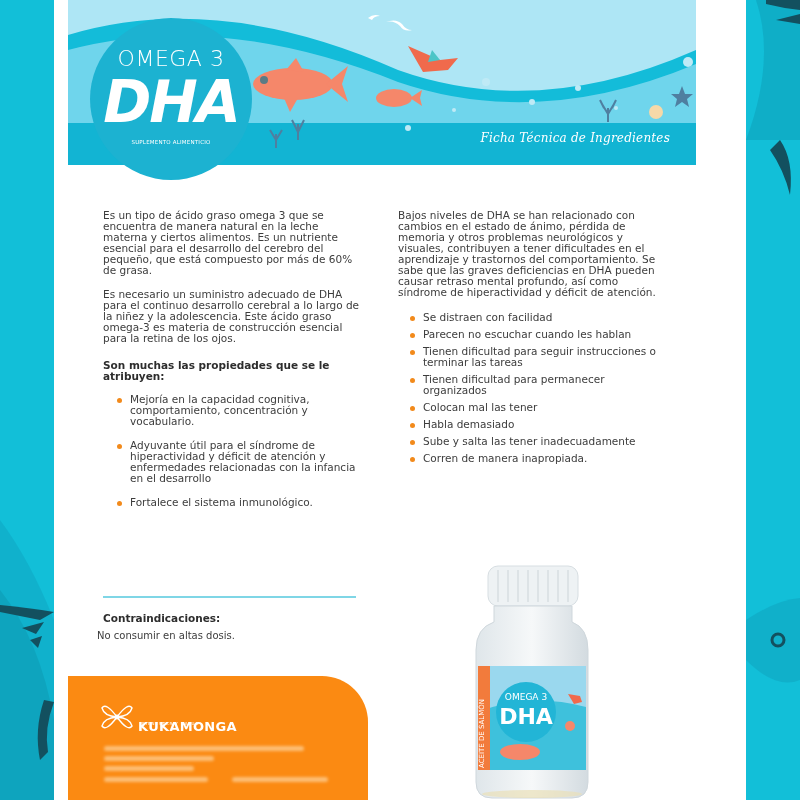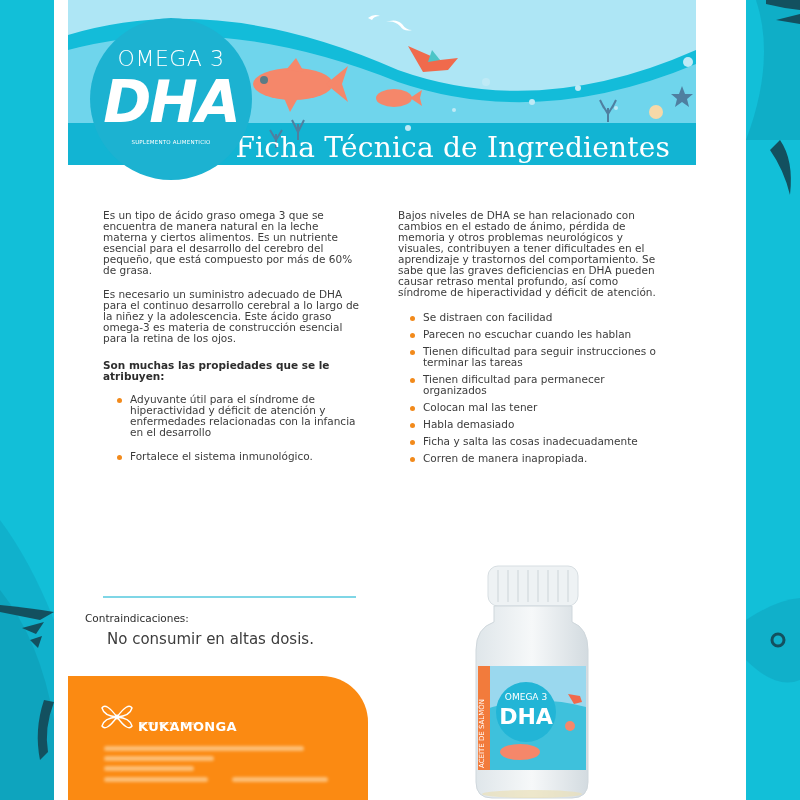--- a/index.html
+++ b/index.html
@@ -29,23 +29,24 @@
       left: 14px; top: 0;
       width: 628px; height: 165px;
       overflow: hidden;
       background: #aee6f5;
     }
     .banner svg { position: absolute; left: 0; top: 0; }
     .banner-title {
       position: absolute;
       right: 26px; top: 131px;
       font-family: "DejaVu Serif", serif;
-      font-size: 28px;
+      font-size: 12px;
       color: #ffffff;
       letter-spacing: 0.2px;
+      font-style: italic;
     }
     .logo-circle {
       position: absolute;
       left: 36px; top: 18px;
       width: 162px; height: 162px;
       border-radius: 50%;
       background: #1cb2d1;
       text-align: center;
       color: #fff;
     }
@@ -80,22 +81,22 @@
       width: 5px; height: 5px; border-radius: 50%; background: #f28a1b;
     }
     .col-left ul.bullets li { margin-bottom: 13px; padding-left: 27px; }
     .col-right ul.bullets li { margin-bottom: 6px; padding-left: 25px; }
     .col-right ul.bullets li::before { left: 12px; }
 
     .divider {
       position: absolute; left: 49px; top: 596px;
       width: 253px; height: 2px; background: #7fd6e6;
     }
-    .contra-title { position: absolute; left: 31px; top: 612px; font-size: 10.5px; font-weight: normal; color: #2d2d2d; }
-    .contra-text { position: absolute; left: 53px; top: 630px; font-size: 15px; color: #3c3c3c; }
+    .contra-title { position: absolute; left: 49px; top: 612px; font-size: 10.5px; font-weight: bold; color: #2d2d2d; }
+    .contra-text { position: absolute; left: 43px; top: 630px; font-size: 10px; color: #3c3c3c; }
 
     
     .footer {
       position: absolute; left: 14px; top: 676px;
       width: 300px; height: 124px;
       background: #fb8a12;
       border-top-right-radius: 46px;
     }
     .brand { position: absolute; left: 32px; top: 24px; display: flex; align-items: center; }
     .brand-name { color: #fff; font-weight: bold; font-size: 13px; letter-spacing: 0.3px; margin-left: 4px; margin-top: 18px; }
@@ -183,39 +184,40 @@
     <div class="logo-omega">OMEGA 3</div>
     <div class="logo-dha">DHA</div>
     <div class="logo-sub">SUPLEMENTO ALIMENTICIO</div>
   </div>
 
   <div class="col col-left">
     <p>Es un tipo de ácido graso omega 3 que se encuentra de manera natural en la leche materna y ciertos alimentos. Es un nutriente esencial para el desarrollo del cerebro del pequeño, que está compuesto por más de 60% de grasa.</p>
     <p style="margin-bottom:16px;">Es necesario un suministro adecuado de DHA para el continuo desarrollo cerebral a lo largo de la niñez y la adolescencia. Este ácido graso omega-3 es materia de construcción esencial para la retina de los ojos.</p>
     <div class="heading">Son muchas las propiedades que se le atribuyen:</div>
     <ul class="bullets">
+      <li>Mejoría en la capacidad cognitiva, comportamiento, concentración y vocabulario.</li>
       <li>Adyuvante útil para el síndrome de hiperactividad y déficit de atención y enfermedades relacionadas con la infancia en el desarrollo</li>
       <li>Fortalece el sistema inmunológico.</li>
     </ul>
   </div>
 
   <div class="divider"></div>
   <div class="contra-title">Contraindicaciones:</div>
   <div class="contra-text">No consumir en altas dosis.</div>
 
   <div class="col col-right">
     <p style="margin-bottom:14px;">Bajos niveles de DHA se han relacionado con cambios en el estado de ánimo, pérdida de memoria y otros problemas neurológicos y visuales, contribuyen a tener dificultades en el aprendizaje y trastornos del comportamiento. Se sabe que las graves deficiencias en DHA pueden causar retraso mental profundo, así como síndrome de hiperactividad y déficit de atención.</p>
     <ul class="bullets">
       <li>Se distraen con facilidad</li>
       <li>Parecen no escuchar cuando les hablan</li>
       <li>Tienen dificultad para seguir instrucciones o terminar las tareas</li>
       <li>Tienen dificultad para permanecer organizados</li>
       <li>Colocan mal las tener</li>
       <li>Habla demasiado</li>
-      <li>Ficha y salta las cosas inadecuadamente</li>
+      <li>Sube y salta las tener inadecuadamente</li>
       <li>Corren de manera inapropiada.</li>
     </ul>
   </div>
 
   <div class="footer">
     <div class="brand">
       <svg width="34" height="34" viewBox="0 0 34 34">
         <g fill="none" stroke="#fff" stroke-width="1.4">
           <path d="M17 17 Q6 2 2 8 Q4 16 17 17 Z"></path>
           <path d="M17 17 Q28 2 32 8 Q30 16 17 17 Z"></path>

